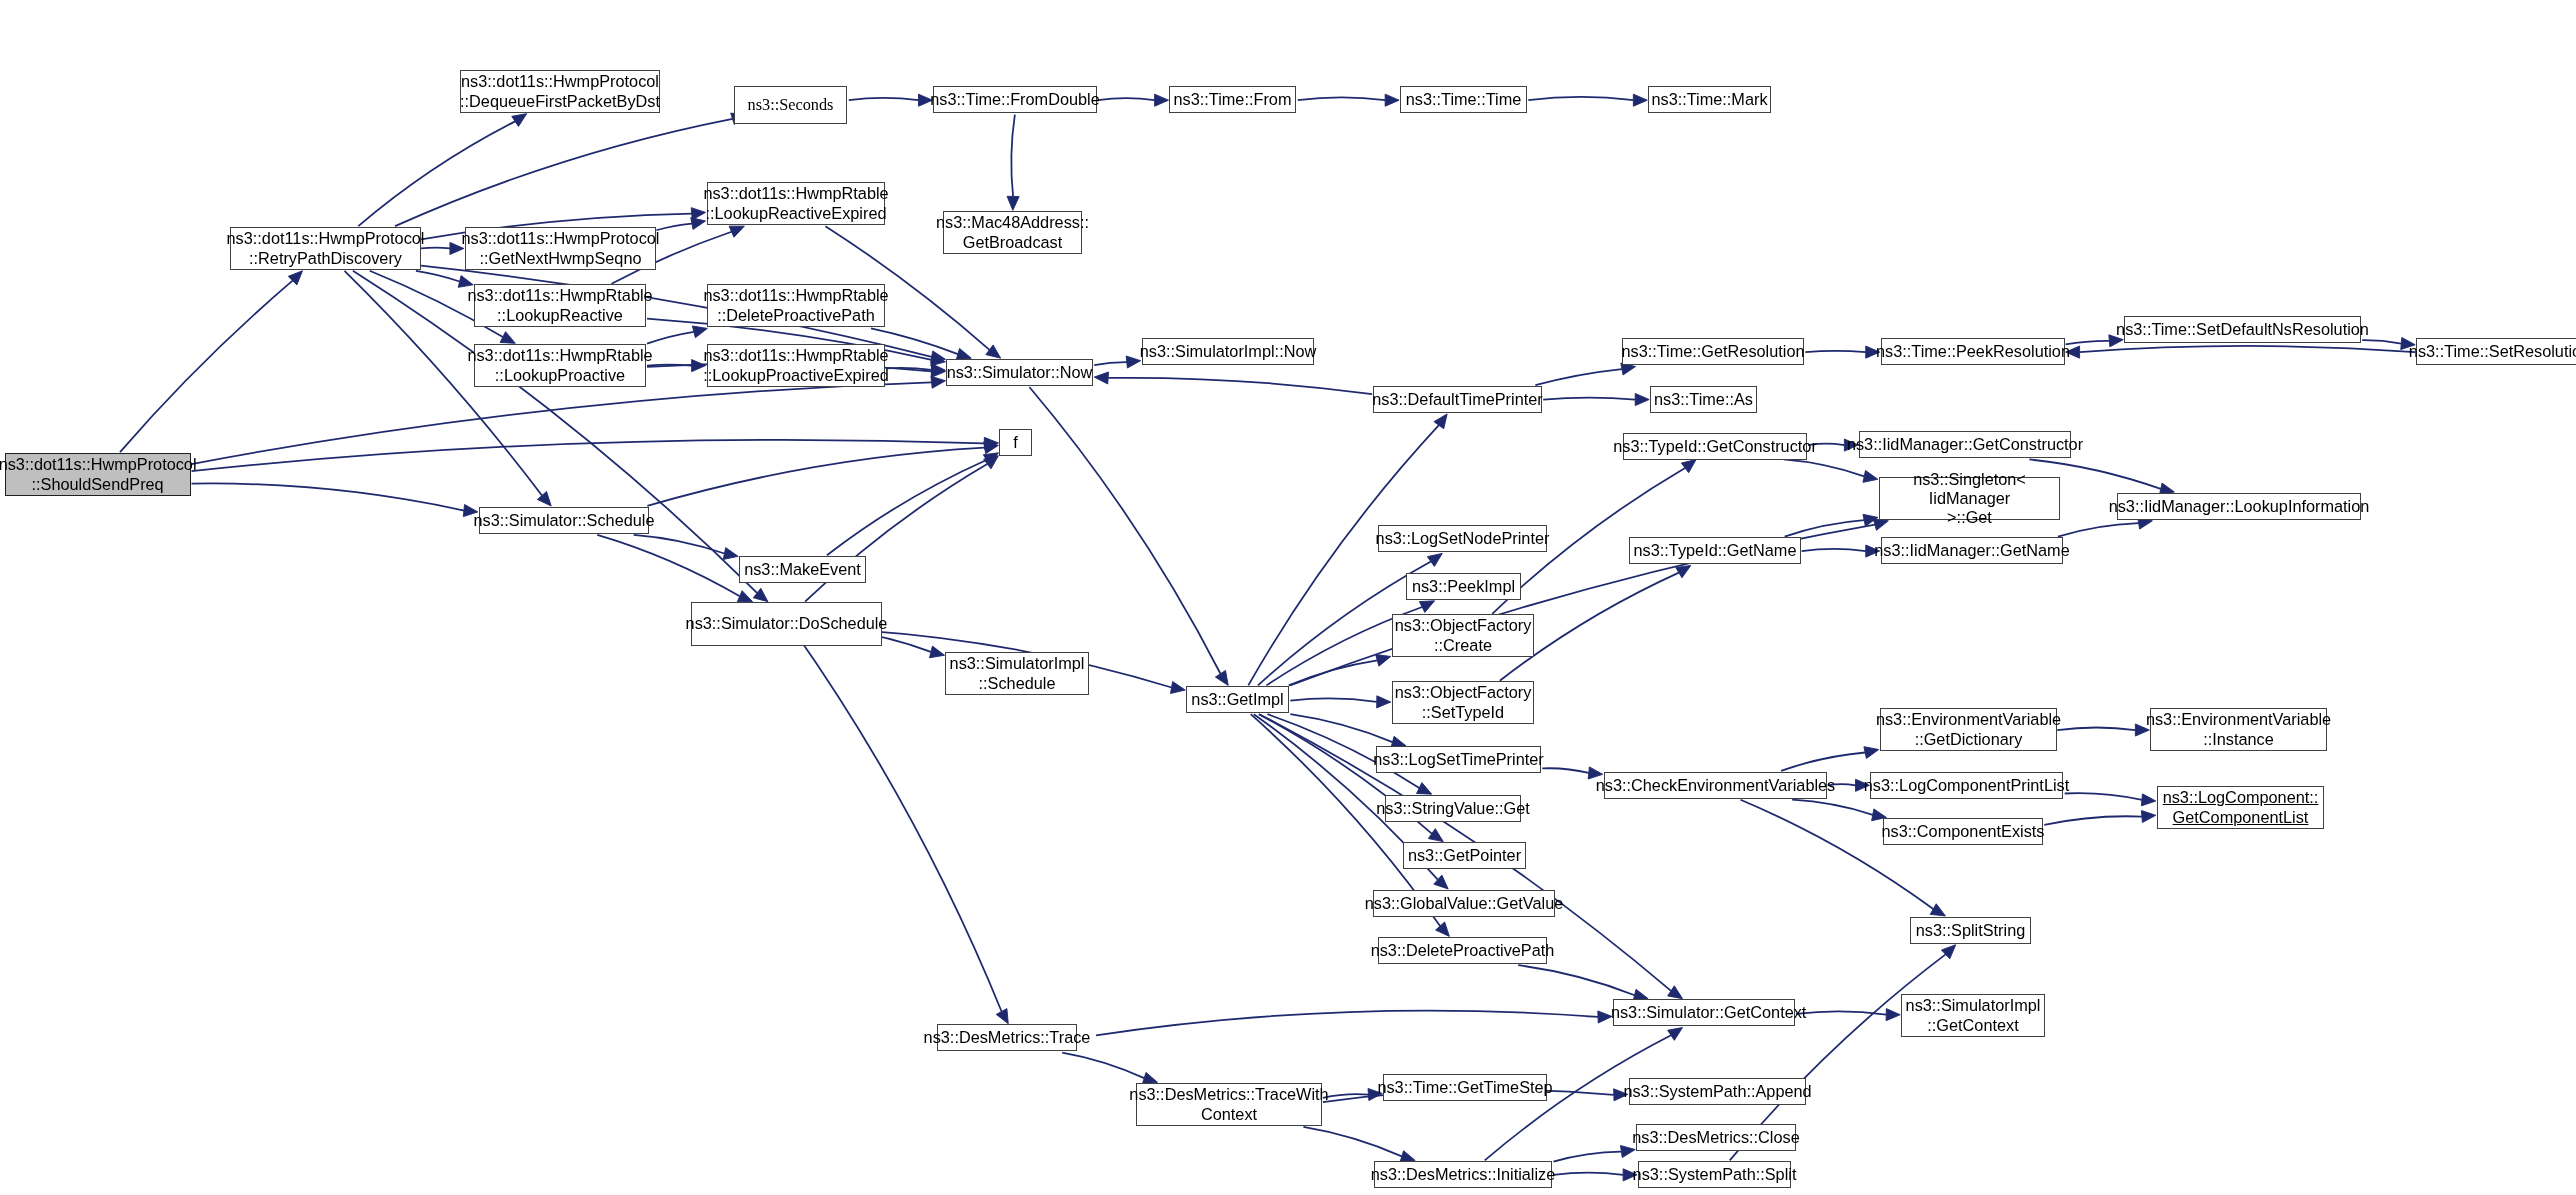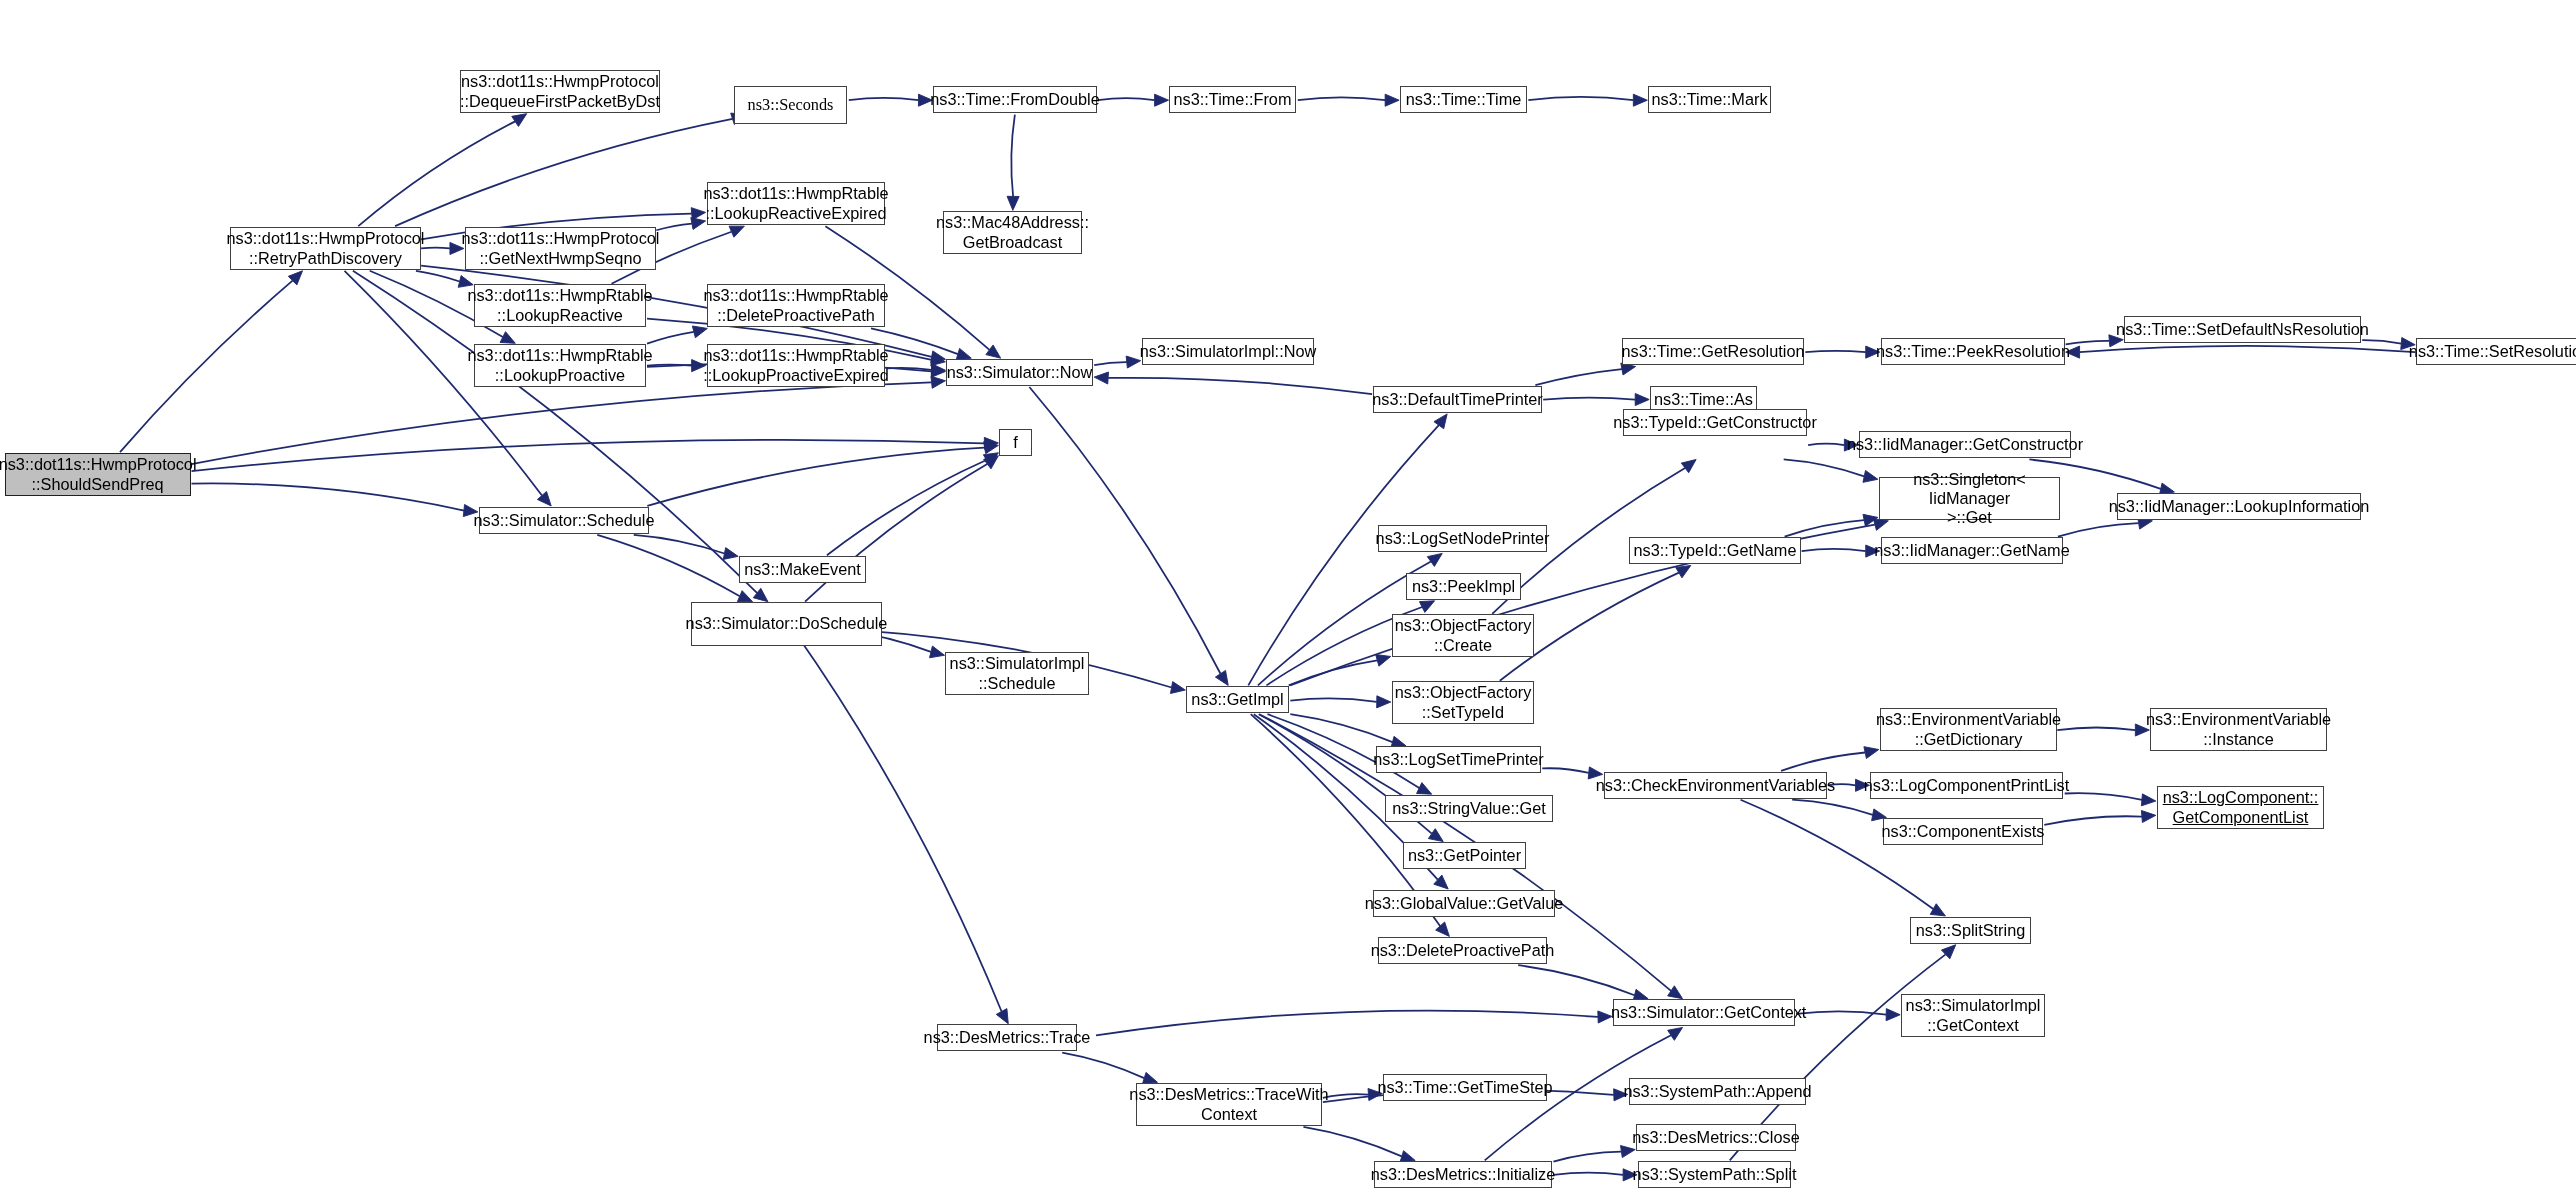--- a/index.html
+++ b/index.html
@@ -219,36 +219,36 @@
     <div class="node" style="left: 1650px; top: 386px; width: 107px; height: 27px;">ns3::Time::As</div>
     <div class="node" style="left: 1881px; top: 338px; width: 184px; height: 27px;">ns3::Time::PeekResolution</div>
     <div class="node" style="left: 2124px; top: 316px; width: 237px; height: 27px;">ns3::Time::SetDefaultNsResolution</div>
     <div class="node" style="left: 2416px; top: 338px; width: 167px; height: 27px;">ns3::Time::SetResolution</div>
     <div class="node" style="left: 999px; top: 429px; width: 33px; height: 27px;">f</div>
     <div class="node" style="left: 479px; top: 507px; width: 170px; height: 27px;">ns3::Simulator::Schedule</div>
     <div class="node" style="left: 739px; top: 556px; width: 127px; height: 27px;">ns3::MakeEvent</div>
     <div class="node" style="left: 691px; top: 602px; width: 191px; height: 44px;">ns3::Simulator::DoSchedule</div>
     <div class="node" style="left: 945px; top: 652px; width: 144px; height: 43px;">ns3::SimulatorImpl
 ::Schedule</div>
-    <div class="node" style="left: 1623px; top: 409px; width: 184px; height: 27px;">ns3::TypeId::GetConstructor</div>
+    <div class="node" style="left: 1623px; top: 433px; width: 184px; height: 27px;">ns3::TypeId::GetConstructor</div>
     <div class="node" style="left: 1859px; top: 431px; width: 212px; height: 27px;">ns3::IidManager::GetConstructor</div>
     <div class="node" style="left: 1879px; top: 477px; width: 181px; height: 43px;">ns3::Singleton&lt; IidManager
 &gt;::Get</div>
     <div class="node" style="left: 2117px; top: 493px; width: 244px; height: 27px;">ns3::IidManager::LookupInformation</div>
     <div class="node" style="left: 1629px; top: 537px; width: 172px; height: 27px;">ns3::TypeId::GetName</div>
     <div class="node" style="left: 1881px; top: 537px; width: 182px; height: 27px;">ns3::IidManager::GetName</div>
     <div class="node" style="left: 1378px; top: 525px; width: 169px; height: 27px;">ns3::LogSetNodePrinter</div>
     <div class="node" style="left: 1406px; top: 573px; width: 115px; height: 27px;">ns3::PeekImpl</div>
     <div class="node" style="left: 1392px; top: 614px; width: 142px; height: 43px;">ns3::ObjectFactory
 ::Create</div>
     <div class="node" style="left: 1392px; top: 681px; width: 142px; height: 43px;">ns3::ObjectFactory
 ::SetTypeId</div>
     <div class="node" style="left: 1186px; top: 686px; width: 103px; height: 27px;">ns3::GetImpl</div>
     <div class="node" style="left: 1376px; top: 746px; width: 165px; height: 27px;">ns3::LogSetTimePrinter</div>
-    <div class="node" style="left: 1385px; top: 795px; width: 168px; height: 27px;">ns3::StringValue::Get</div>
+    <div class="node" style="left: 1385px; top: 795px; width: 136px; height: 27px;">ns3::StringValue::Get</div>
     <div class="node" style="left: 1403px; top: 842px; width: 123px; height: 27px;">ns3::GetPointer</div>
     <div class="node" style="left: 1373px; top: 890px; width: 182px; height: 27px;">ns3::GlobalValue::GetValue</div>
     <div class="node" style="left: 1378px; top: 937px; width: 169px; height: 27px;">ns3::DeleteProactivePath</div>
     <div class="node" style="left: 1604px; top: 772px; width: 223px; height: 27px;">ns3::CheckEnvironmentVariables</div>
     <div class="node" style="left: 1880px; top: 708px; width: 177px; height: 43px;">ns3::EnvironmentVariable
 ::GetDictionary</div>
     <div class="node" style="left: 2150px; top: 708px; width: 177px; height: 43px;">ns3::EnvironmentVariable
 ::Instance</div>
     <div class="node" style="left: 1870px; top: 772px; width: 193px; height: 27px;">ns3::LogComponentPrintList</div>
     <div class="node" style="left: 1883px; top: 818px; width: 160px; height: 27px;">ns3::ComponentExists</div>

